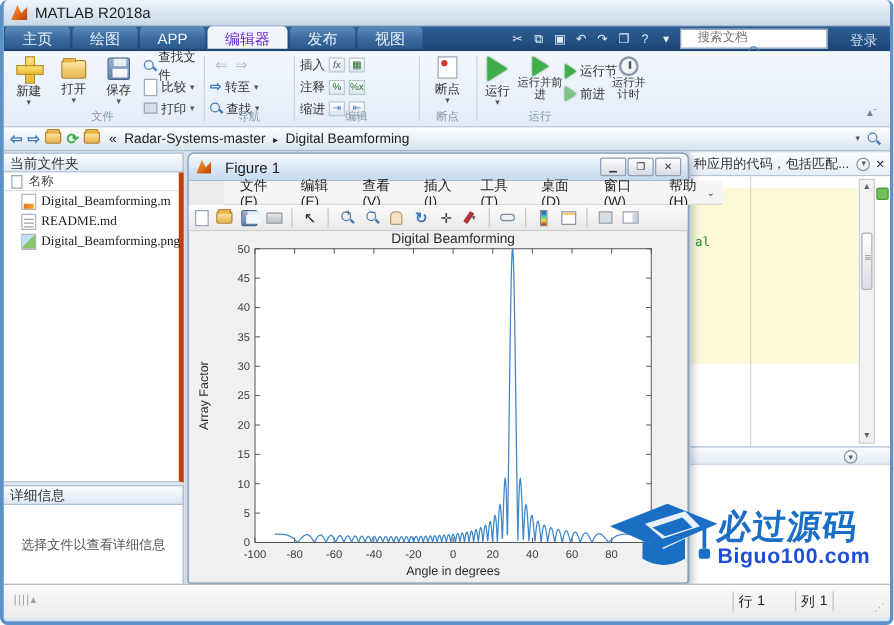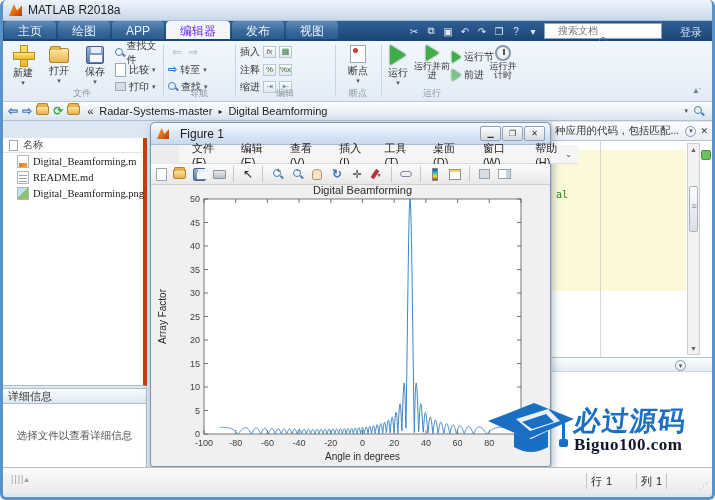--- a/index.html
+++ b/index.html
@@ -115,21 +115,21 @@
 
   
   .statusbar{left:0;top:467px;width:709px;height:27px;background:linear-gradient(#fafafa,#ebebeb);border-top:1px solid #bcbcbc;}
   .grip{position:absolute;left:8px;top:6px;font-size:9px;color:#98a2ac;letter-spacing:1px;}
   .rc{position:absolute;top:5px;height:16px;display:flex;align-items:center;font-size:11px;color:#222;gap:4px;}
   .sdiv{width:1px;height:16px;background:#c4c4c4;}
 
   
   .wm{left:483px;top:395px;width:228px;height:70px;z-index:50;}
   .wm-cn{position:absolute;left:88px;top:8px;font-size:27px;font-weight:bold;color:#1a6fc4;transform:skewX(-6deg);letter-spacing:1px;}
-  .wm-en{position:absolute;left:88px;top:40px;font-size:17px;font-weight:bold;color:#0f172a;letter-spacing:.5px;font-family:Liberation Serif, serif;}
+  .wm-en{position:absolute;left:88px;top:40px;font-size:17px;font-weight:bold;color:#1d4ed8;letter-spacing:.5px;}
 
   svg text{font-family:"Liberation Sans",sans-serif;}
 </style>
 </head>
 <body>
 
 <div class="shot">
 
   <div class="abs titlebar">
     <span class="mlogo"></span>
@@ -278,20 +278,23 @@
     <span class="navico" style="color:#3fae49;font-weight:bold;">⟳</span>
     <span class="navico"><span class="folder-ic" style="width:13px;height:10px;"></span></span>
     <span class="crumb">«</span>
     <span class="crumb">Radar-Systems-master</span>
     <span class="crumb" style="font-size:8px;">▸</span>
     <span class="crumb">Digital Beamforming</span>
     <span style="position:absolute;right:24px;font-size:7px;color:#555;">▾</span>
     <span class="mag" style="position:absolute;right:8px;"></span>
   </div>
 
+  <div class="abs panelhdr cfhdr">
+    <span>当前文件夹</span>
+  </div>
   <div class="abs filebox">
     <div class="colhdr">
       <span class="docmini" style="width:9px;height:11px;"></span>
       <span>名称</span>
     </div>
     <div class="fitem">
       <span class="fico m"></span>
       <span>Digital_Beamforming.m</span>
     </div>
     <div class="fitem">

